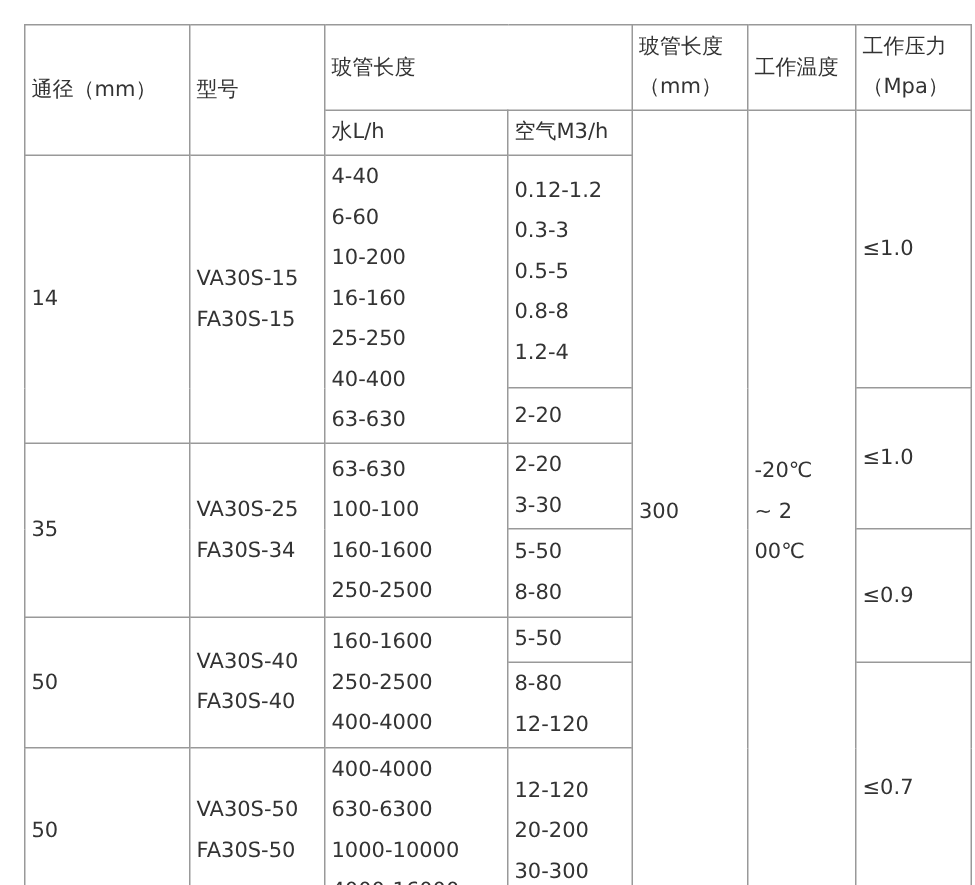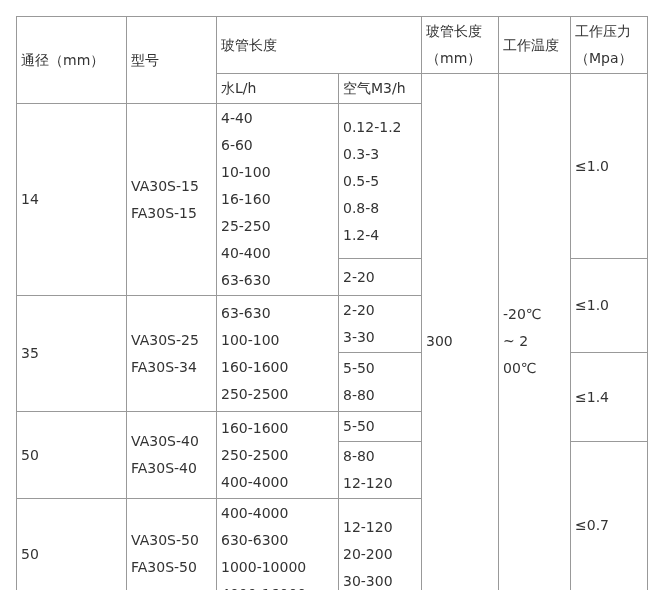--- a/index.html
+++ b/index.html
@@ -74,21 +74,21 @@
 00℃</td>
     <td rowspan="2">≤1.0</td>
   </tr>
 
   <tr class="r3">
     <td rowspan="2">14</td>
     <td rowspan="2">VA30S-15
 FA30S-15</td>
     <td rowspan="2">4-40
 6-60
-10-100
+10-200
 16-160
 25-250
 40-400
 63-630</td>
     <td>0.12-1.2
 0.3-3
 0.5-5
 0.8-8
 1.2-4</td>
   </tr>
@@ -106,21 +106,21 @@
 100-100
 160-1600
 250-2500</td>
     <td>2-20
 3-30</td>
   </tr>
 
   <tr class="r6">
     <td>5-50
 8-80</td>
-    <td rowspan="2">≤1.4</td>
+    <td rowspan="2">≤0.9</td>
   </tr>
 
   <tr class="r7">
     <td rowspan="2">50</td>
     <td rowspan="2">VA30S-40
 FA30S-40</td>
     <td rowspan="2">160-1600
 250-2500
 400-4000</td>
     <td>5-50</td>

